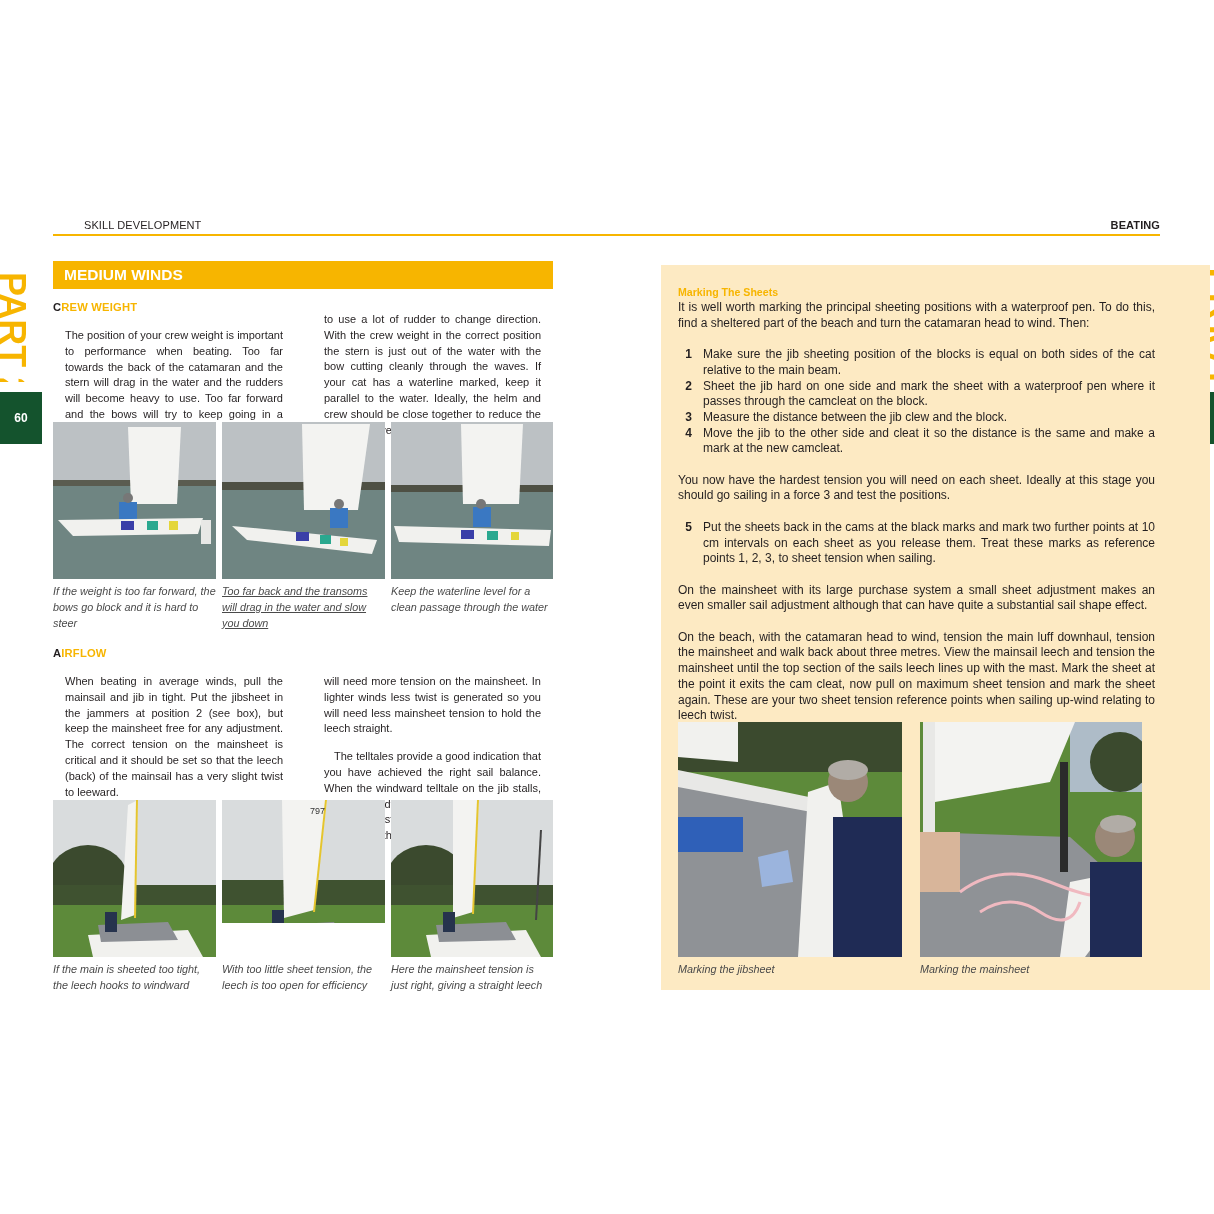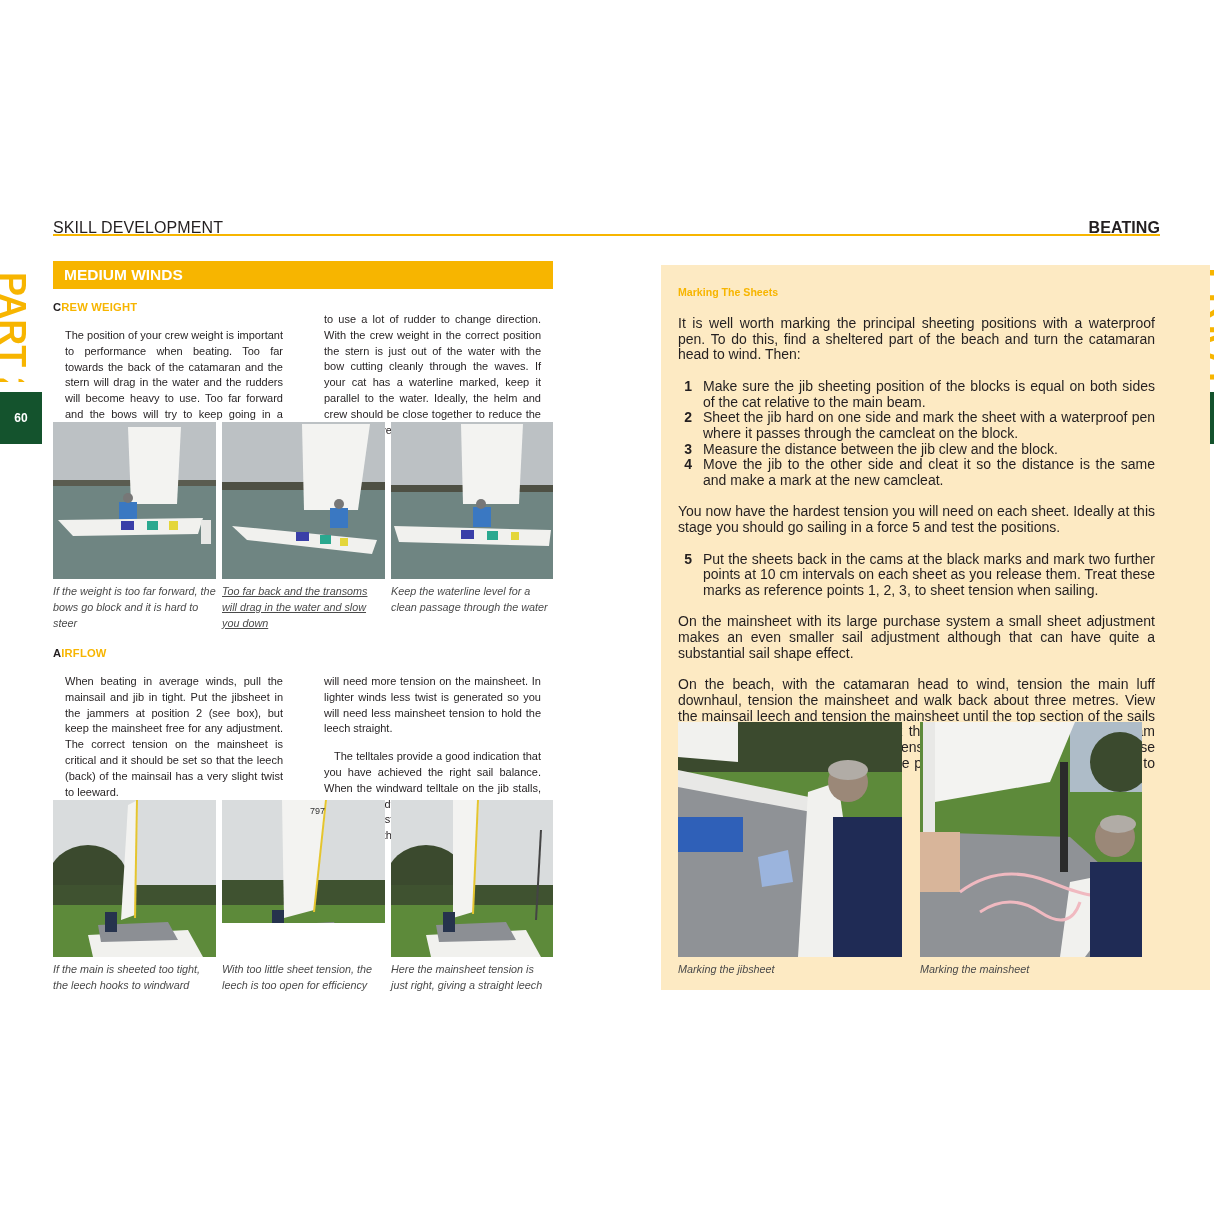--- a/index.html
+++ b/index.html
@@ -1,35 +1,35 @@
 <!DOCTYPE html>
 <html><head>
 <meta charset="utf-8">
 <style>
   html, body { margin:0; padding:0; background:#ffffff; }
   body { width:1214px; height:1214px; position:relative; overflow:hidden;
          font-family:"Liberation Sans", sans-serif; color:#231f20; }
   .abs { position:absolute; }
-  .running-head { font-size:16px; letter-spacing:0.1px; color:#231f20; }
+  .running-head { font-size:11px; letter-spacing:0.1px; color:#231f20;margin-left:31px; }
   .rule { height:2px; background:#f7b500; }
   .part-tab-text { color:#f7b500; font-weight:bold; font-size:36px; white-space:nowrap; line-height:1; }
   .page-num { background:#14532d; color:#fff; font-weight:bold; font-size:12px;
               display:flex; align-items:center; justify-content:center; }
   .banner { background:#f7b500; color:#fff; font-weight:bold; font-size:15.5px;
             display:flex; align-items:center; padding-left:11px; box-sizing:border-box; }
   .sub-head { font-size:11.2px; font-weight:bold; color:#f7b500; letter-spacing:0.2px; }
   .sub-head .cap { color:#231f20; }
   .body-text { font-size:11px; line-height:15.8px; text-align:justify; hyphens:auto; }
   .body-text p { margin:12px; }
   .indent { text-indent:10px; }
   .caption { font-size:10.8px; line-height:15.8px; font-style:italic; color:#4a4a4a; }
   .photo { overflow:hidden; }
   .box { background:#fdeac3; }
   .box-title { font-size:10.6px; font-weight:bold; color:#f7b500; }
-  .box-text { font-size:14px; line-height:15.7px; text-align:justify;margin-top:16px; }
+  .box-text { font-size:12px; line-height:15.7px; text-align:justify; }
   .box-text p { margin:0; }
   .list-item { display:flex; }
   .list-item .n { width:25px; flex:none; text-align:right; padding-right:11px; font-weight:bold; box-sizing:border-box; }
   .list-item .t { flex:1; }
   svg { display:block; }
 </style>
 </head>
 <body>
 
 <div class="abs running-head" style="left:53px; top:219px;">SKILL DEVELOPMENT</div>
@@ -177,21 +177,21 @@
     </div>
     <div class="list-item">
       <span class="n">3</span>
       <span class="t">Measure the distance between the jib clew and the block.</span>
     </div>
     <div class="list-item">
       <span class="n">4</span>
       <span class="t">Move the jib to the other side and cleat it so the distance is the same and make a mark at the new camcleat.</span>
     </div>
     <div style="height:15.7px;"></div>
-    <p>You now have the hardest tension you will need on each sheet. Ideally at this stage you should go sailing in a force 5 and test the positions.</p>
+    <p>You now have the hardest tension you will need on each sheet. Ideally at this stage you should go sailing in a force 3 and test the positions.</p>
     <div style="height:15.7px;"></div>
     <div class="list-item">
       <span class="n">5</span>
       <span class="t">Put the sheets back in the cams at the black marks and mark two further points at 10 cm intervals on each sheet as you release them. Treat these marks as reference points 1, 2, 3, to sheet tension when sailing.</span>
     </div>
     <div style="height:15.7px;"></div>
     <p>On the mainsheet with its large purchase system a small sheet adjustment makes an even smaller sail adjustment although that can have quite a substantial sail shape effect.</p>
     <div style="height:15.7px;"></div>
     <p>On the beach, with the catamaran head to wind, tension the main luff downhaul, tension the mainsheet and walk back about three metres. View the mainsail leech and tension the mainsheet until the top section of the sails leech lines up with the mast. Mark the sheet at the point it exits the cam cleat, now pull on maximum sheet tension and mark the sheet again. These are your two sheet tension reference points when sailing up-wind relating to leech twist.</p>
   </div>

